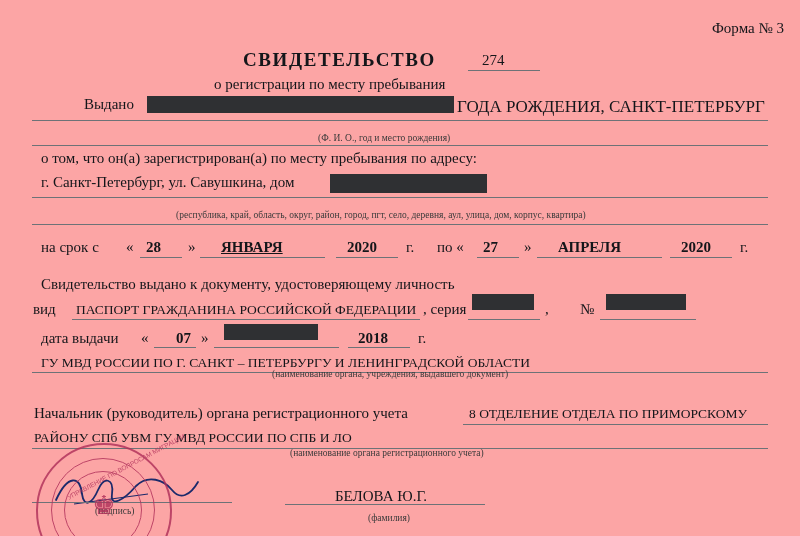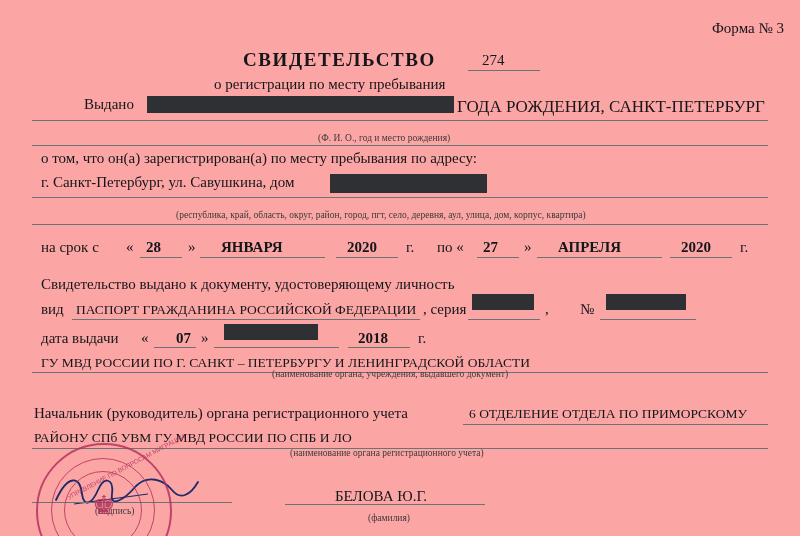--- a/index.html
+++ b/index.html
@@ -173,38 +173,38 @@
   <div class="redact" style="left:330px; top:174px; width:157px; height:19px;"></div>
   <div class="rule" style="left:32px; top:197px; width:736px;"></div>
   <div class="t abs tiny" id="caption-address">(республика, край, область, округ, район, город, пгт, село, деревня, аул, улица, дом, корпус, квартира)</div>
   <div class="rule" style="left:32px; top:224px; width:736px;"></div>
 
   <div class="t abs line-label" style="left:41px; top:239px;">на срок с</div>
   <div class="t abs line-label" style="left:126px; top:239px;">«</div>
   <div class="t abs line-label b" style="left:146px; top:239px;">28</div>
   <div class="rule" style="left:140px; top:257px; width:42px;"></div>
   <div class="t abs line-label" style="left:188px; top:239px;">»</div>
-  <div class="t abs line-label b" style="left:221px; top:239px;">ЯНВАРЯ</div>
+  <div class="t abs line-label b" style="left:221px; top:239px;text-decoration:underline;">ЯНВАРЯ</div>
   <div class="rule" style="left:200px; top:257px; width:125px;"></div>
   <div class="t abs line-label b" style="left:347px; top:239px;">2020</div>
   <div class="rule" style="left:336px; top:257px; width:62px;"></div>
   <div class="t abs line-label" style="left:406px; top:239px;">г.</div>
   <div class="t abs line-label" style="left:437px; top:239px;">по «</div>
   <div class="t abs line-label b" style="left:483px; top:239px;">27</div>
   <div class="rule" style="left:477px; top:257px; width:42px;"></div>
   <div class="t abs line-label" style="left:524px; top:239px;">»</div>
   <div class="t abs line-label b" style="left:558px; top:239px;">АПРЕЛЯ</div>
   <div class="rule" style="left:537px; top:257px; width:125px;"></div>
   <div class="t abs line-label b" style="left:681px; top:239px;">2020</div>
   <div class="rule" style="left:670px; top:257px; width:62px;"></div>
   <div class="t abs line-label" style="left:740px; top:239px;">г.</div>
 
   <div class="t abs line-label" style="left:41px; top:276px;">Свидетельство выдано к документу, удостоверяющему личность</div>
 
-  <div class="t abs line-label" style="left:41px; top:301px;">вид</div>
+  <div class="t abs line-label" style="left:33px; top:301px;">вид</div>
   <div class="t abs" style="left:76px; top:302px; font-size:13.5px;">ПАСПОРТ ГРАЖДАНИНА РОССИЙСКОЙ ФЕДЕРАЦИИ</div>
   <div class="rule" style="left:72px; top:319px; width:348px;"></div>
   <div class="t abs line-label" style="left:423px; top:301px;">, серия</div>
   <div class="redact" style="left:472px; top:294px; width:62px; height:16px;"></div>
   <div class="rule" style="left:468px; top:319px; width:72px;"></div>
   <div class="t abs line-label" style="left:545px; top:301px;">,</div>
   <div class="t abs line-label" style="left:580px; top:301px;">№</div>
   <div class="redact" style="left:606px; top:294px; width:80px; height:16px;"></div>
   <div class="rule" style="left:600px; top:319px; width:96px;"></div>
 
@@ -217,21 +217,21 @@
   <div class="rule" style="left:214px; top:347px; width:125px;"></div>
   <div class="t abs line-label b" style="left:358px; top:330px;">2018</div>
   <div class="rule" style="left:348px; top:347px; width:62px;"></div>
   <div class="t abs line-label" style="left:418px; top:330px;">г.</div>
 
   <div class="t abs" style="left:41px; top:355px; font-size:13.5px;">ГУ  МВД  РОССИИ  ПО  Г. САНКТ – ПЕТЕРБУРГУ  И  ЛЕНИНГРАДСКОЙ ОБЛАСТИ</div>
   <div class="rule" style="left:32px; top:372px; width:736px;"></div>
   <div class="t abs tiny" id="caption-organ">(наименование органа, учреждения, выдавшего документ)</div>
 
   <div class="t abs line-label" style="left:34px; top:405px;">Начальник (руководитель) органа регистрационного учета</div>
-  <div class="t abs" style="left:469px; top:406px; font-size:13.5px;">6 ОТДЕЛЕНИЕ ОТДЕЛА  ПО ПРИМОРСКОМУ</div>
+  <div class="t abs" style="left:469px; top:406px; font-size:13.5px;">8 ОТДЕЛЕНИЕ ОТДЕЛА  ПО ПРИМОРСКОМУ</div>
   <div class="rule" style="left:463px; top:424px; width:305px;"></div>
   <div class="t abs" style="left:34px; top:430px; font-size:13.5px;">РАЙОНУ СПб УВМ  ГУ  МВД  РОССИИ  ПО  СПБ  И  ЛО</div>
   <div class="rule" style="left:32px; top:448px; width:736px;"></div>
   <div class="t abs tiny" id="caption-organ2">(наименование органа регистрационного учета)</div>
 
   <svg class="abs" id="signature" width="150" height="40" viewBox="0 0 150 40">
     <path d="M4 30 C 16 4, 28 6, 30 24 C 32 38, 40 34, 46 20 C 52 6, 62 8, 60 24 C 58 38, 72 30, 84 16 C 96 4, 112 10, 120 20 C 128 30, 138 26, 146 12" fill="none" stroke="#1b2a6b" stroke-width="1.8" stroke-linecap="round"></path>
     <path d="M22 34 L 96 24" fill="none" stroke="#1b2a6b" stroke-width="1.2"></path>
   </svg>
   <div class="rule" style="left:32px; top:502px; width:200px;"></div>

